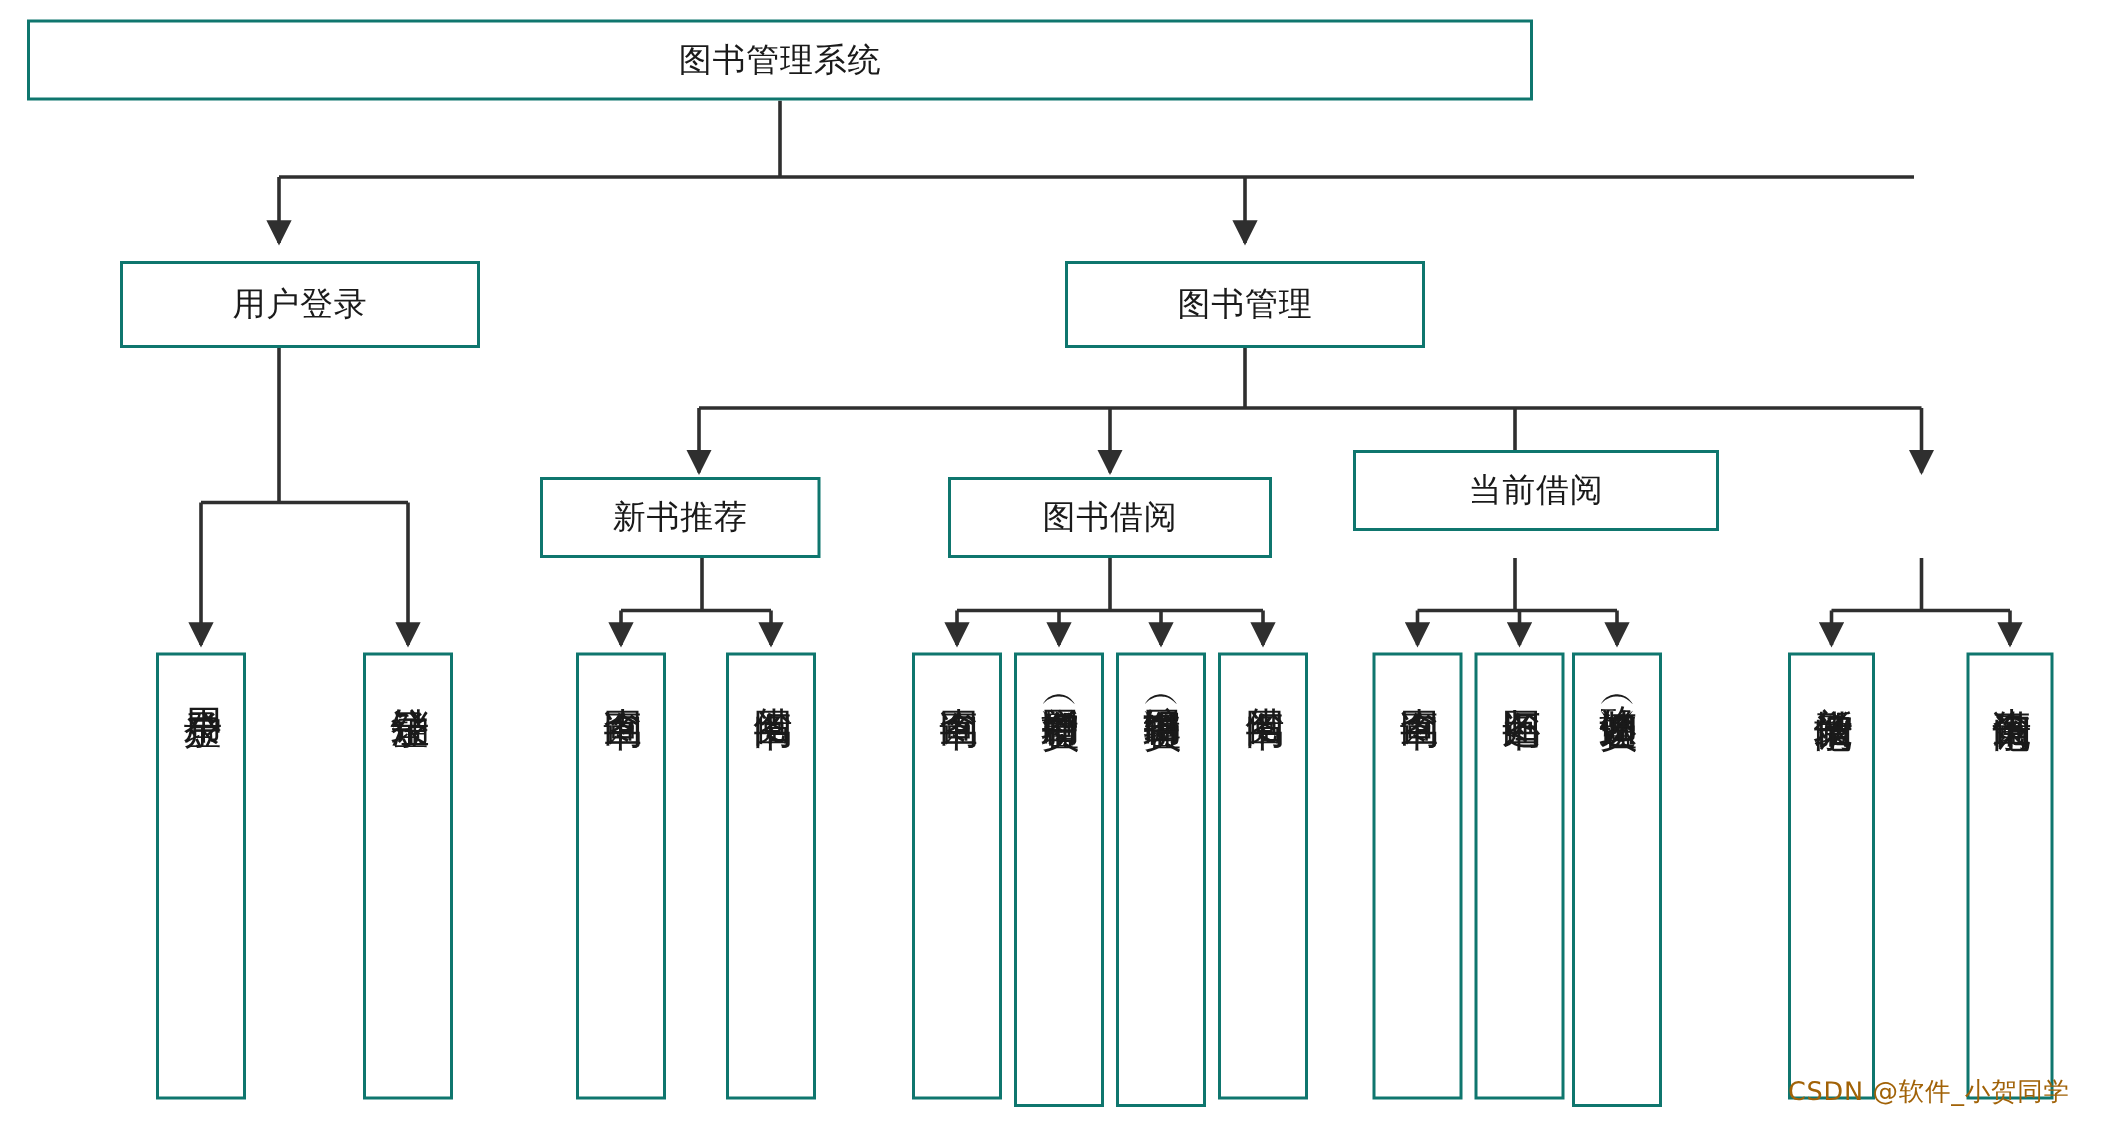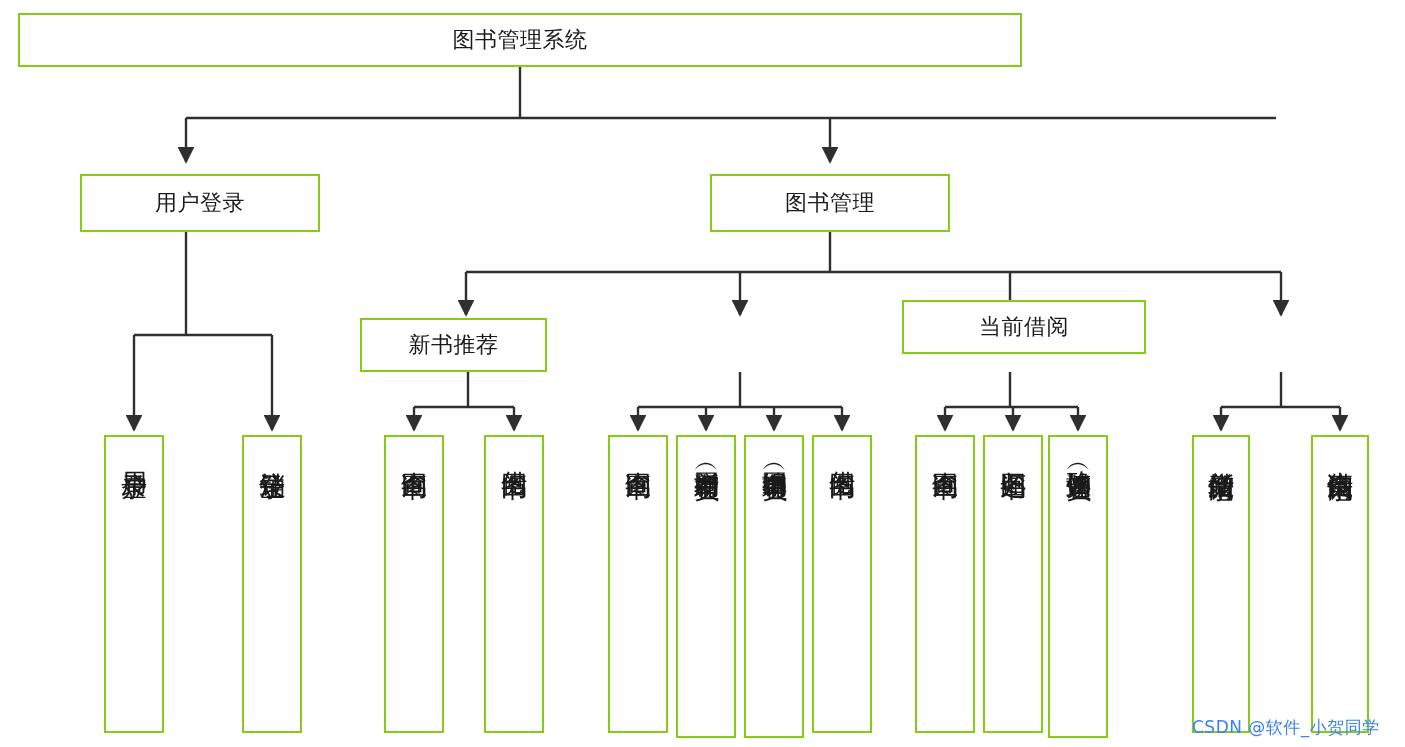--- a/index.html
+++ b/index.html
@@ -23,21 +23,21 @@
     left: 0;
     top: 0;
     width: 1405px;
     height: 747px;
     pointer-events: none;
   }
   .node {
     position: absolute;
     box-sizing: border-box;
     background: #ffffff;
-    border: 2px solid #84cc16;
+    border: 2px solid #0f766e;
     display: flex;
     align-items: center;
     justify-content: center;
     color: #1a1a1a;
   }
   .node.h {
     font-size: 22px;
     letter-spacing: 0.5px;
   }
   .node.v {
@@ -52,21 +52,21 @@
     line-height: 1.06;
     letter-spacing: 1px;
     white-space: nowrap;
   }
   .node.v.tall .vtext {
     font-size: 25px;
   }
   .watermark {
     position: absolute;
     font-size: 17px;
-    color: #3b82f6;
+    color: #a16207;
     white-space: nowrap;
     letter-spacing: 0.5px;
   }
 </style>
 </head>
 <body>
 
 <div id="canvas">
 
   <svg id="wires" viewBox="0 0 1405 747" xmlns="http://www.w3.org/2000/svg">
@@ -126,20 +126,23 @@
   <div class="node h" style="left:80px; top:174px; width:240px; height:58px;">
     <span>用户登录</span>
   </div>
   <div class="node h" style="left:710px; top:174px; width:240px; height:58px;">
     <span>图书管理</span>
   </div>
 
   <div class="node h" style="left:360px; top:318px; width:187px; height:54px;">
     <span>新书推荐</span>
   </div>
+  <div class="node h" style="left:632px; top:318px; width:216px; height:54px;">
+    <span>图书借阅</span>
+  </div>
   <div class="node h" style="left:902px; top:300px; width:244px; height:54px;">
     <span>当前借阅</span>
   </div>
 
   <div class="node v" style="left:104px; top:435px; width:60px; height:298px;">
     <span class="vtext">用户登录</span>
   </div>
   <div class="node v" style="left:242px; top:435px; width:60px; height:298px;">
     <span class="vtext">注销登录</span>
   </div>

